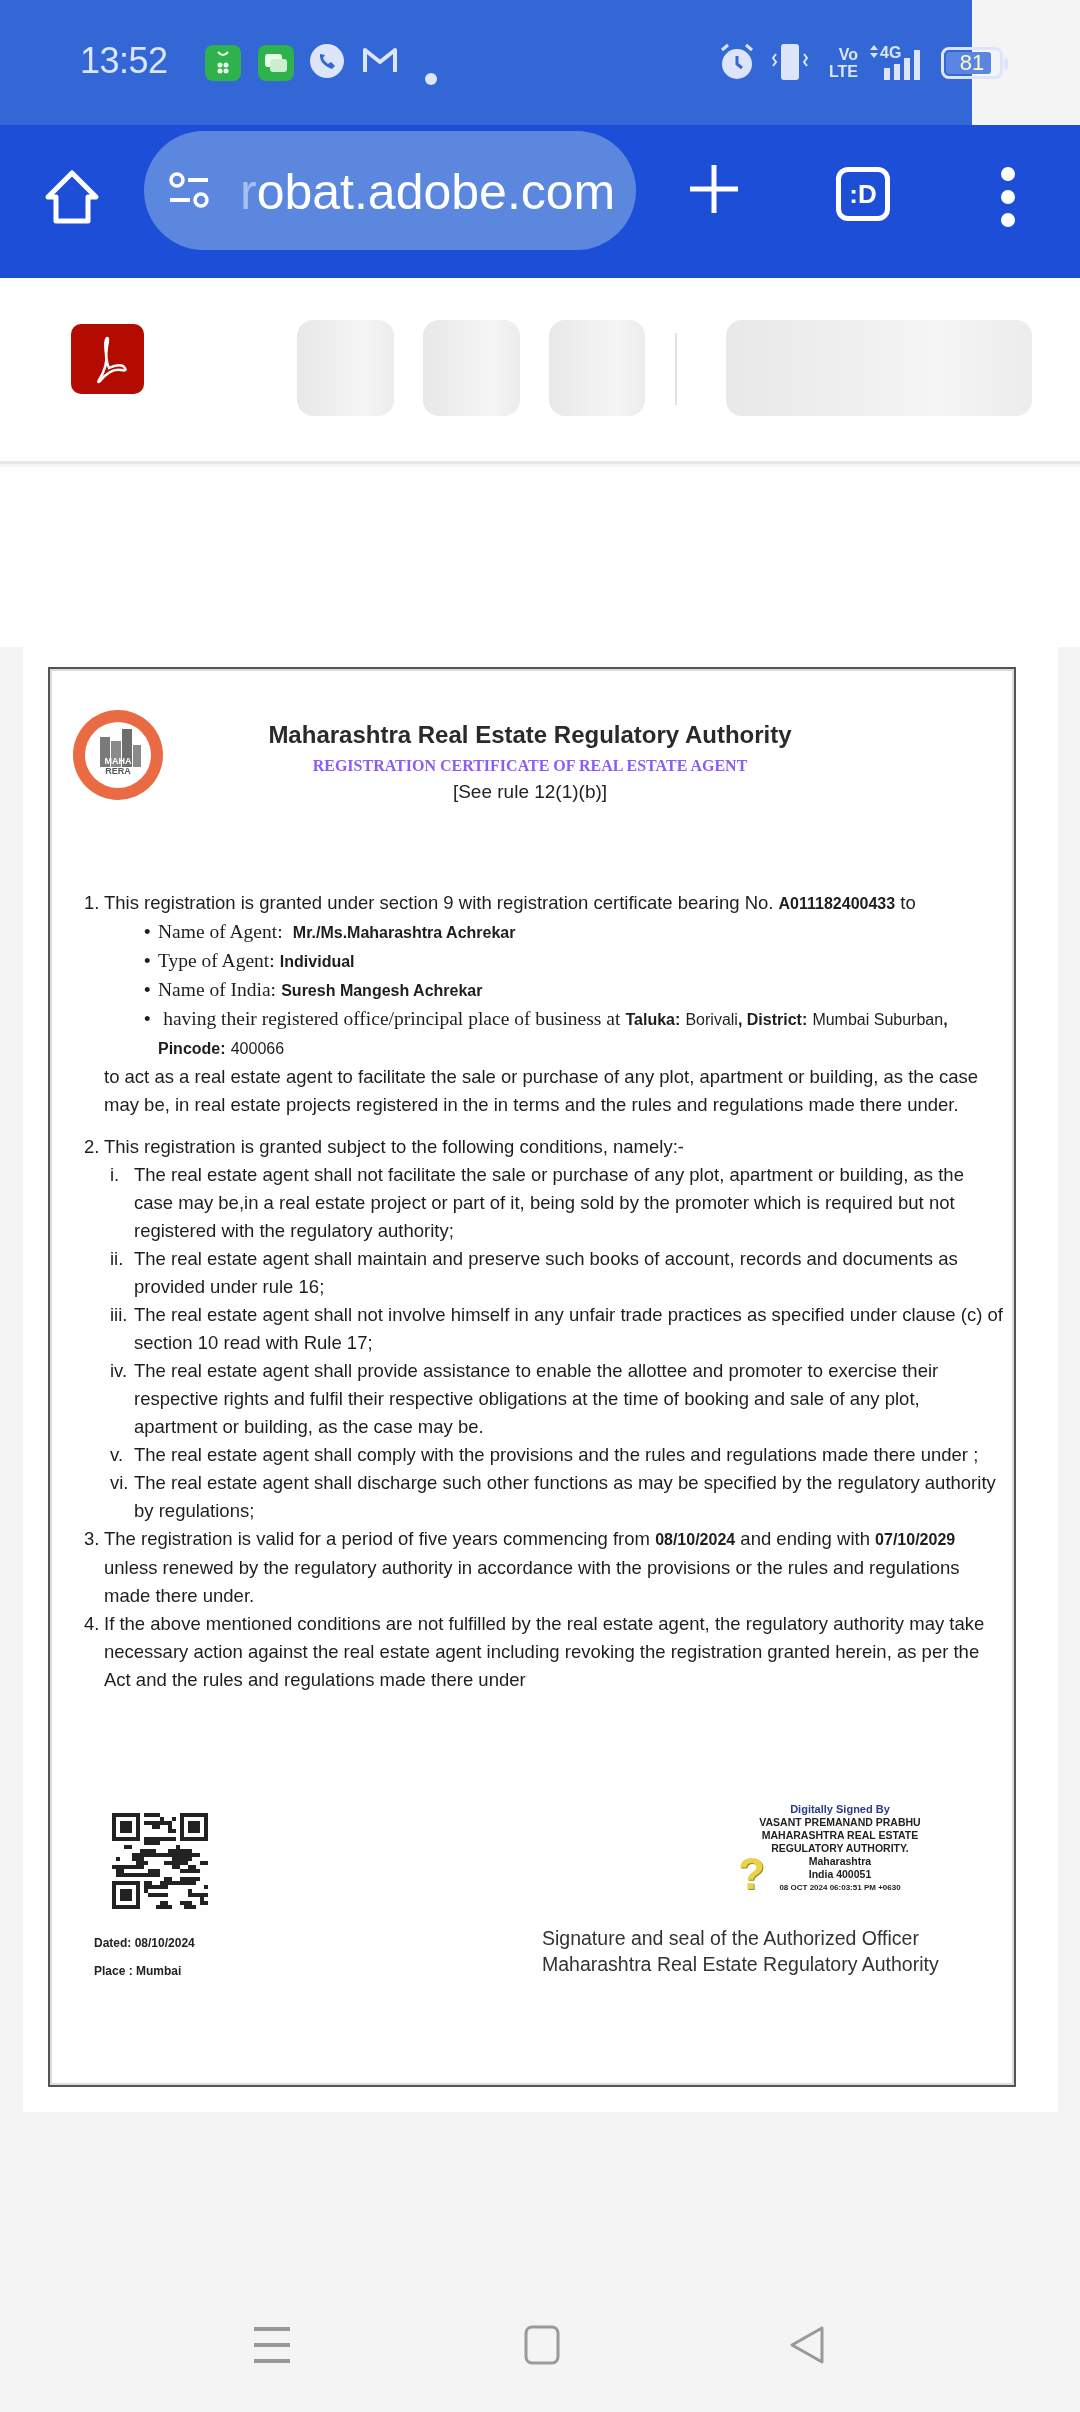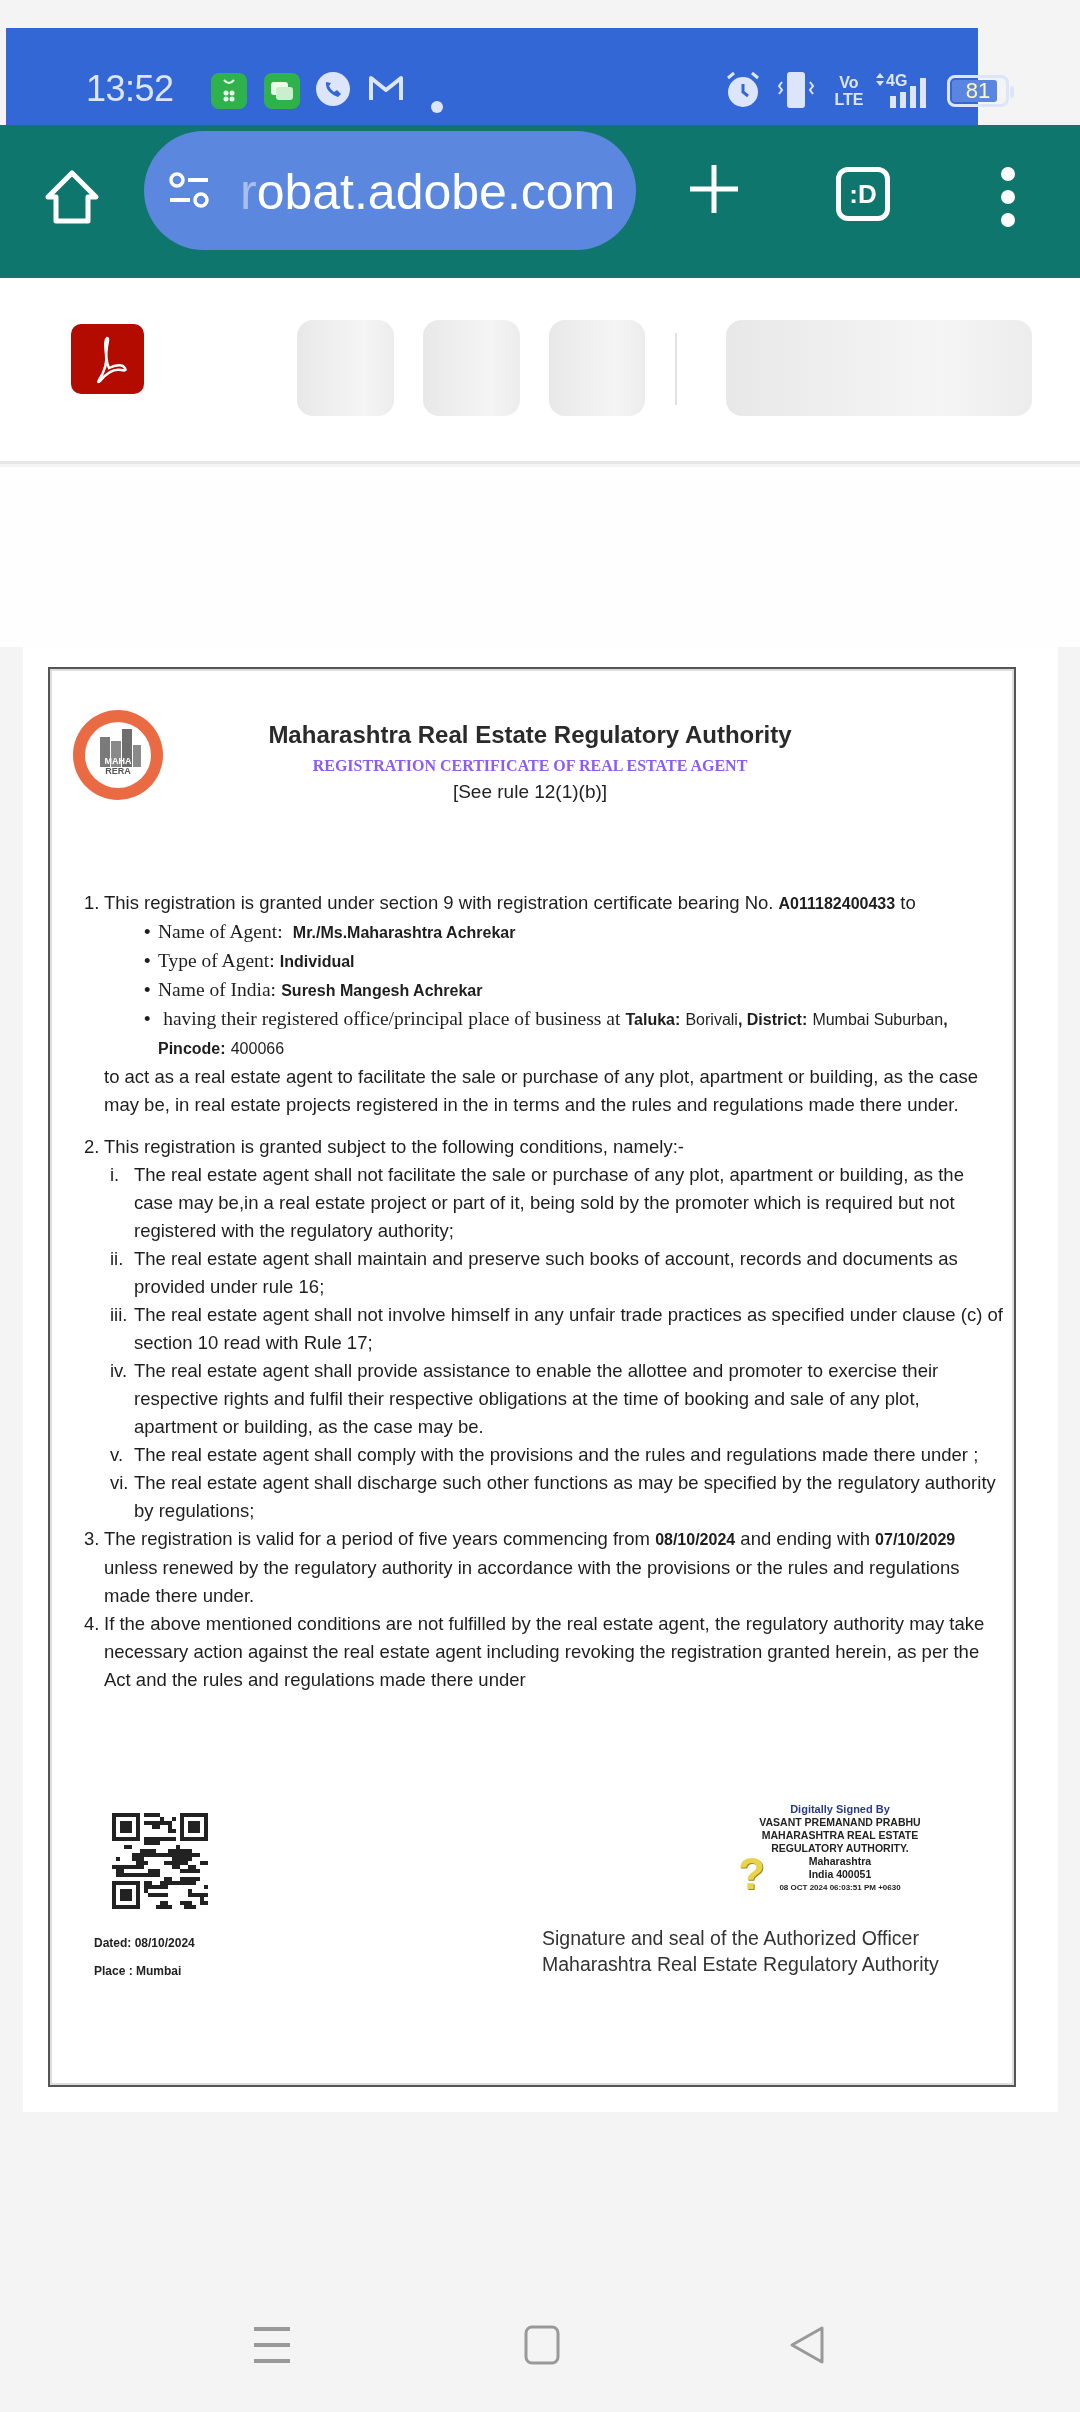--- a/index.html
+++ b/index.html
@@ -1,29 +1,29 @@
 <!DOCTYPE html>
 <html><head>
 <meta charset="utf-8">
 <style>
   * { box-sizing: border-box; margin: 0; padding: 0; }
   html, body { width: 1080px; height: 2412px; overflow: hidden; background: #f4f4f4; font-family: "Liberation Sans", sans-serif; }
-  .statusbar { position: absolute; left: 6px; top: 0; width: 972px; height: 125px; background: #3367d6; color: #dfe6fb; margin-top: 28px; }
+  .statusbar { position: absolute; left: 0; top: 0; width: 972px; height: 125px; background: #3367d6; color: #dfe6fb; }
   .sb-time { position: absolute; left: 80px; top: 40px; font-size: 36px; color: #dde5fa; letter-spacing: -0.5px; }
   .sb-app { position: absolute; top: 45px; width: 36px; height: 36px; border-radius: 8px; }
   .sb-app.green1 { left: 205px; background: #2fb24c; }
   .sb-app.green2 { left: 258px; background: #2fb24c; }
   .sb-glyph { position: absolute; top: 42px; color: #dde5fa; font-size: 34px; line-height: 40px; }
   .sb-right { position: absolute; top: 40px; height: 44px; }
   .battery { position: absolute; left: 941px; top: 47px; width: 62px; height: 32px; border: 3px solid #dde5fa; border-radius: 8px; color: #fef9c3; font-size: 22px; text-align: center; line-height: 26px; }
   .battery::after { content: ""; position: absolute; right: -8px; top: 8px; width: 4px; height: 12px; background: #dde5fa; border-radius: 2px; }
   .battery .fill { position: absolute; left: 2px; top: 2px; bottom: 2px; width: 46px; background: #5a86e2; border-radius: 3px; }
   .battery span { position: relative; }
 
-  .urlbar { position: absolute; left: 0; top: 125px; width: 1080px; height: 153px; background: #0f766e; }
+  .urlbar { position: absolute; left: 0; top: 125px; width: 1080px; height: 153px; background: #1d4ed8; }
   .home-btn { position: absolute; left: 40px; top: 40px; width: 64px; height: 64px; }
   .omnibox { position: absolute; left: 144px; top: 6px; width: 492px; height: 119px; background: #5b87de; border-radius: 60px; }
   .omni-icon { position: absolute; left: 24px; top: 40px; width: 42px; height: 40px; }
   .omni-text { position: absolute; left: 96px; top: 32px; font-size: 50px; color: #ffffff; white-space: nowrap; }
   .omni-text .fade { color: #a8bfee; }
   .plus-btn { position: absolute; left: 684px; top: 34px; width: 60px; height: 60px; }
   .tabs-btn { position: absolute; left: 836px; top: 42px; width: 54px; height: 54px; border: 5px solid #fff; border-radius: 12px; color: #fff; font-size: 26px; font-weight: bold; text-align: center; line-height: 44px; }
   .menu-btn { position: absolute; left: 996px; top: 40px; width: 24px; height: 64px; }
   .menu-btn i { position: absolute; left: 5px; width: 14px; height: 14px; border-radius: 50%; background: #fff; }
 
@@ -112,21 +112,21 @@
         <path d="M19 16 V24 L24 28" stroke="#3367d6" stroke-width="3" fill="none"></path>
         <path d="M4 10 L10 5 M34 10 L28 5" stroke="#dde5fa" stroke-width="3"></path>
       </svg>
   </div>
   <div class="sb-right" style="left:770px;">
     <svg width="40" height="44" viewBox="0 0 40 44">
         <rect x="11" y="4" width="18" height="36" rx="3" fill="#dde5fa"></rect>
         <path d="M6 14 L3 18 L6 22 L3 26 M34 14 L37 18 L34 22 L37 26" stroke="#dde5fa" stroke-width="2" fill="none"></path>
       </svg>
   </div>
-  <div class="sb-right" style="left:828px; width:30px; color:#dde5fa; font-size:16px; font-weight:bold; line-height:17px; text-align:center; top:46px;">
+  <div class="sb-right" style="left:828px; width:30px; color:#dde5fa; font-size:16px; font-weight:bold; line-height:17px; text-align:right; top:46px;">
     <div>Vo</div>
     <div>LTE</div>
   </div>
   <div class="sb-right" style="left:866px;">
     <svg width="64" height="44" viewBox="0 0 64 44">
         <path d="M4 10 L8 5 L12 10 Z M4 13 L8 18 L12 13 Z" fill="#dde5fa"></path>
         <text x="14" y="18" font-family="Liberation Sans, sans-serif" font-size="16" font-weight="bold" fill="#dde5fa">4G</text>
         <rect x="18" y="28" width="6" height="12" fill="#dde5fa"></rect>
         <rect x="28" y="24" width="6" height="16" fill="#dde5fa"></rect>
         <rect x="38" y="18" width="6" height="22" fill="#dde5fa"></rect>

